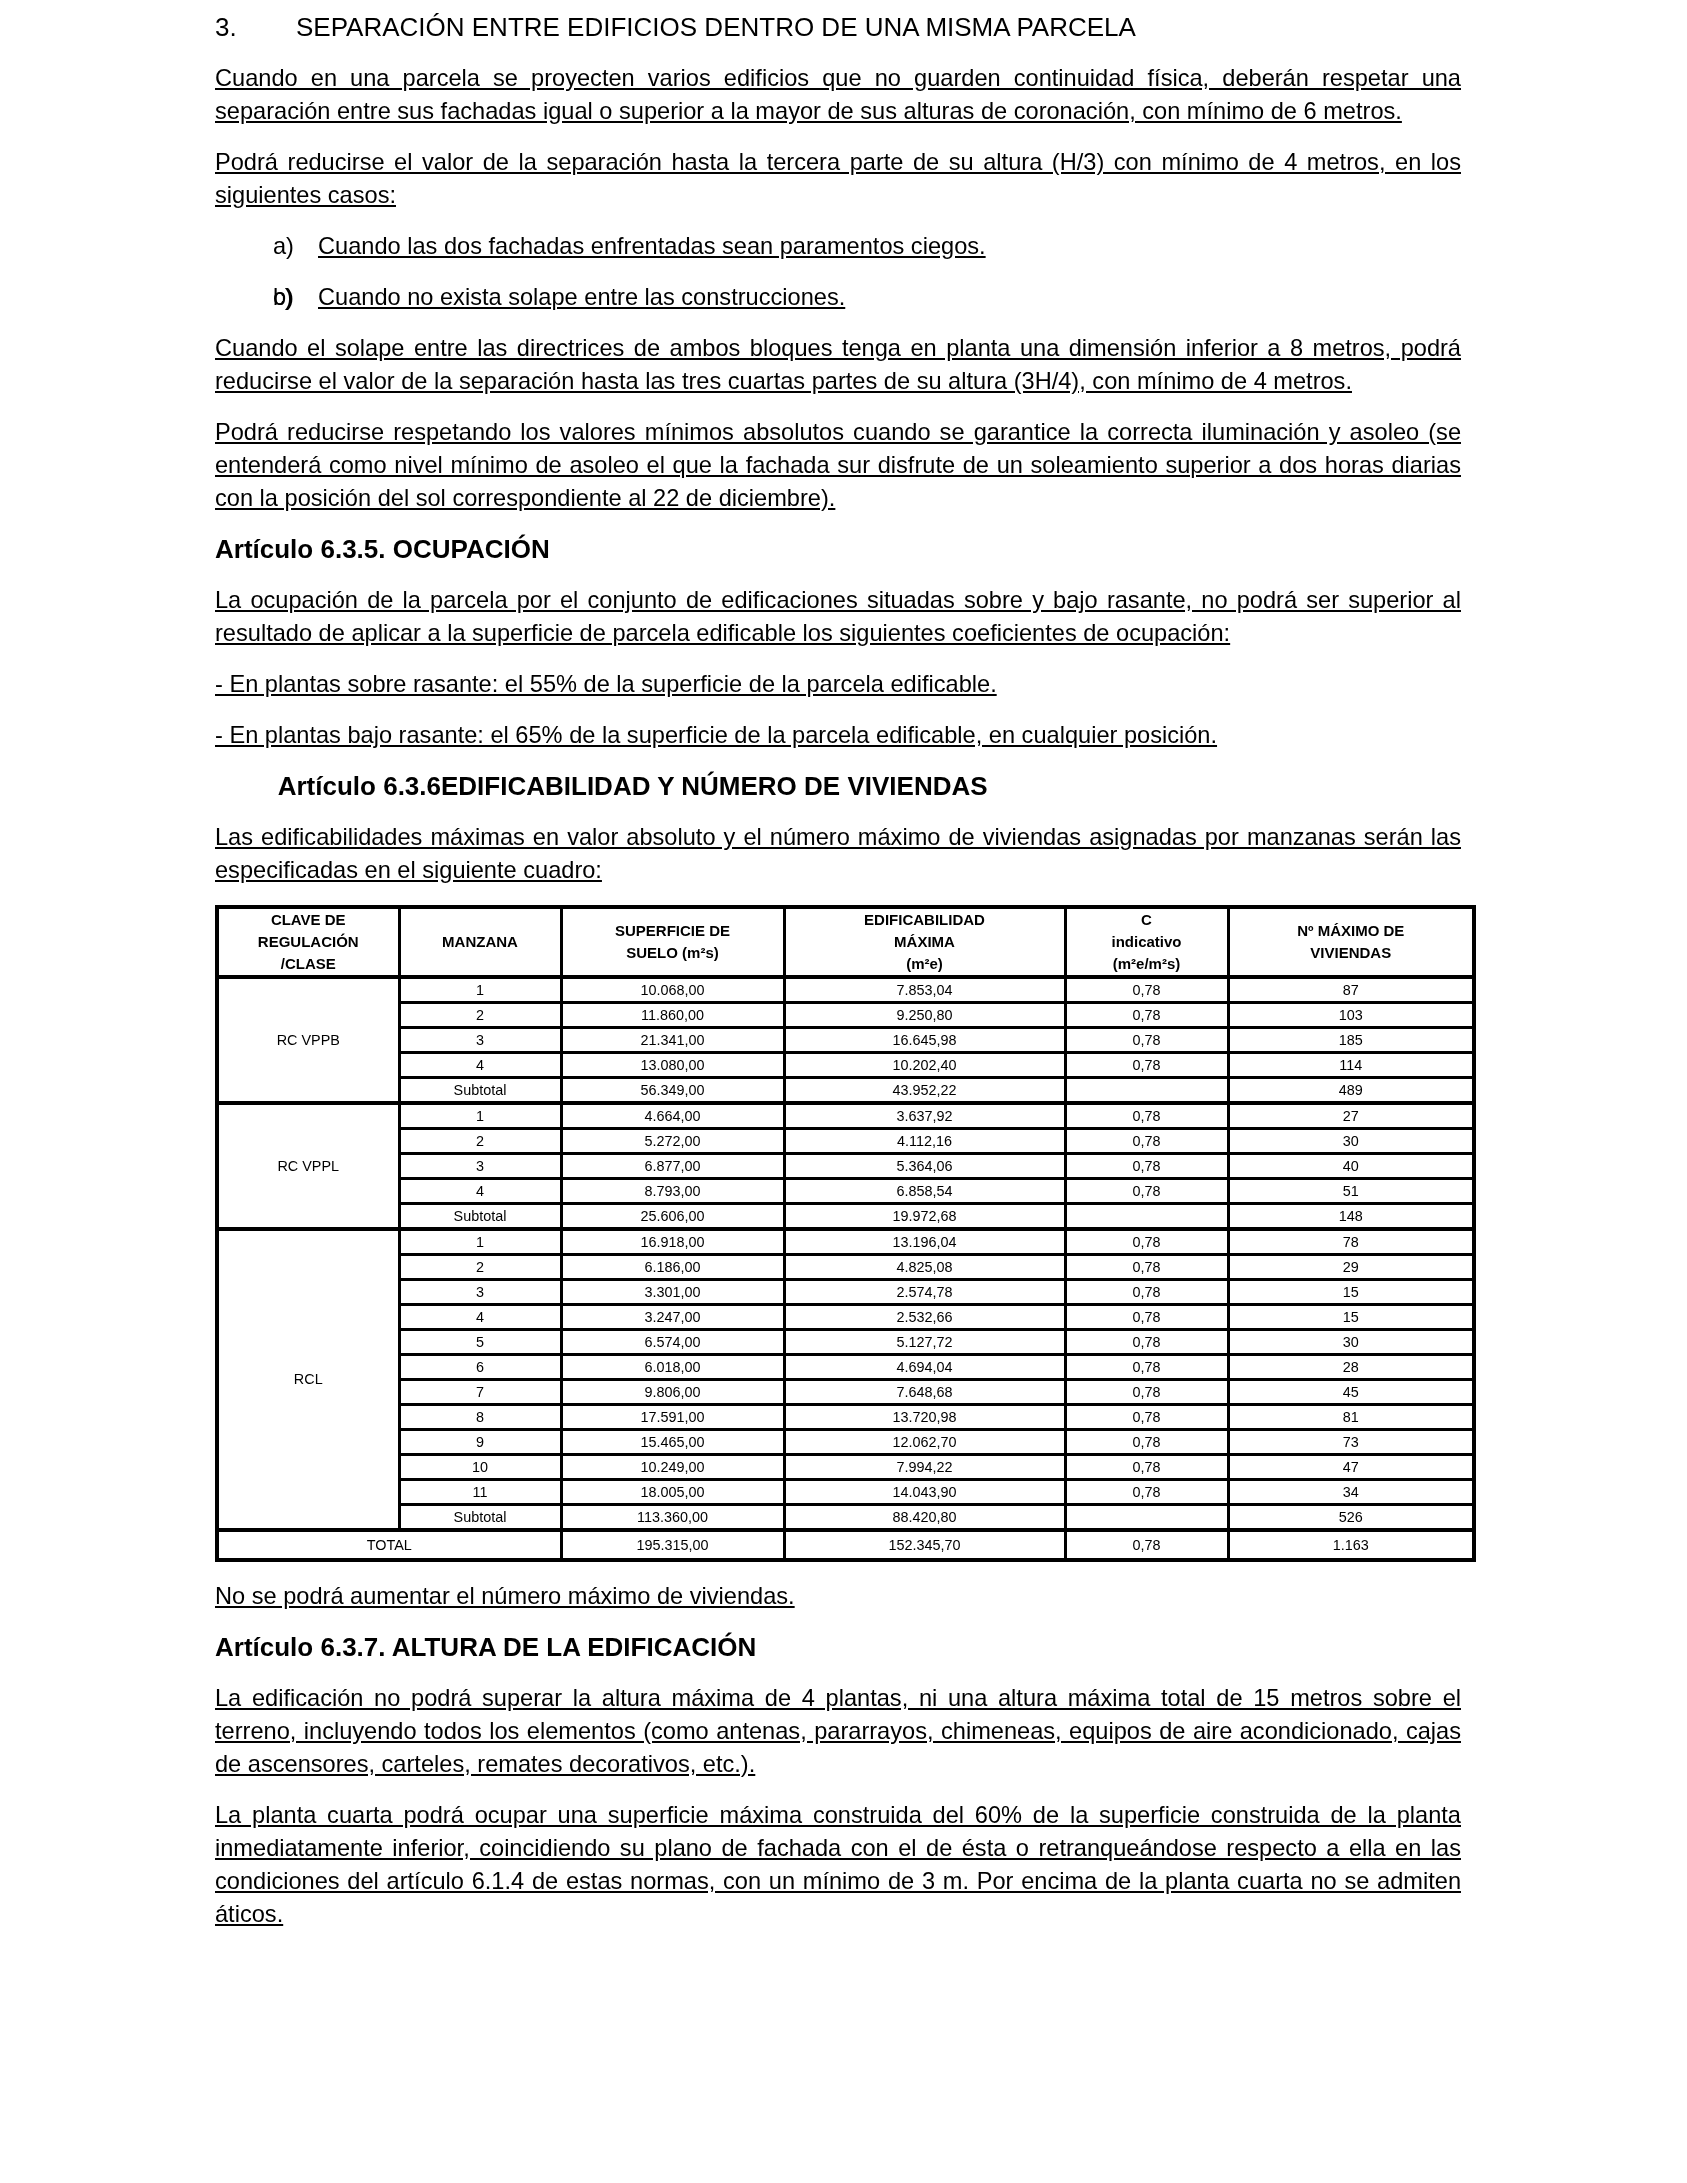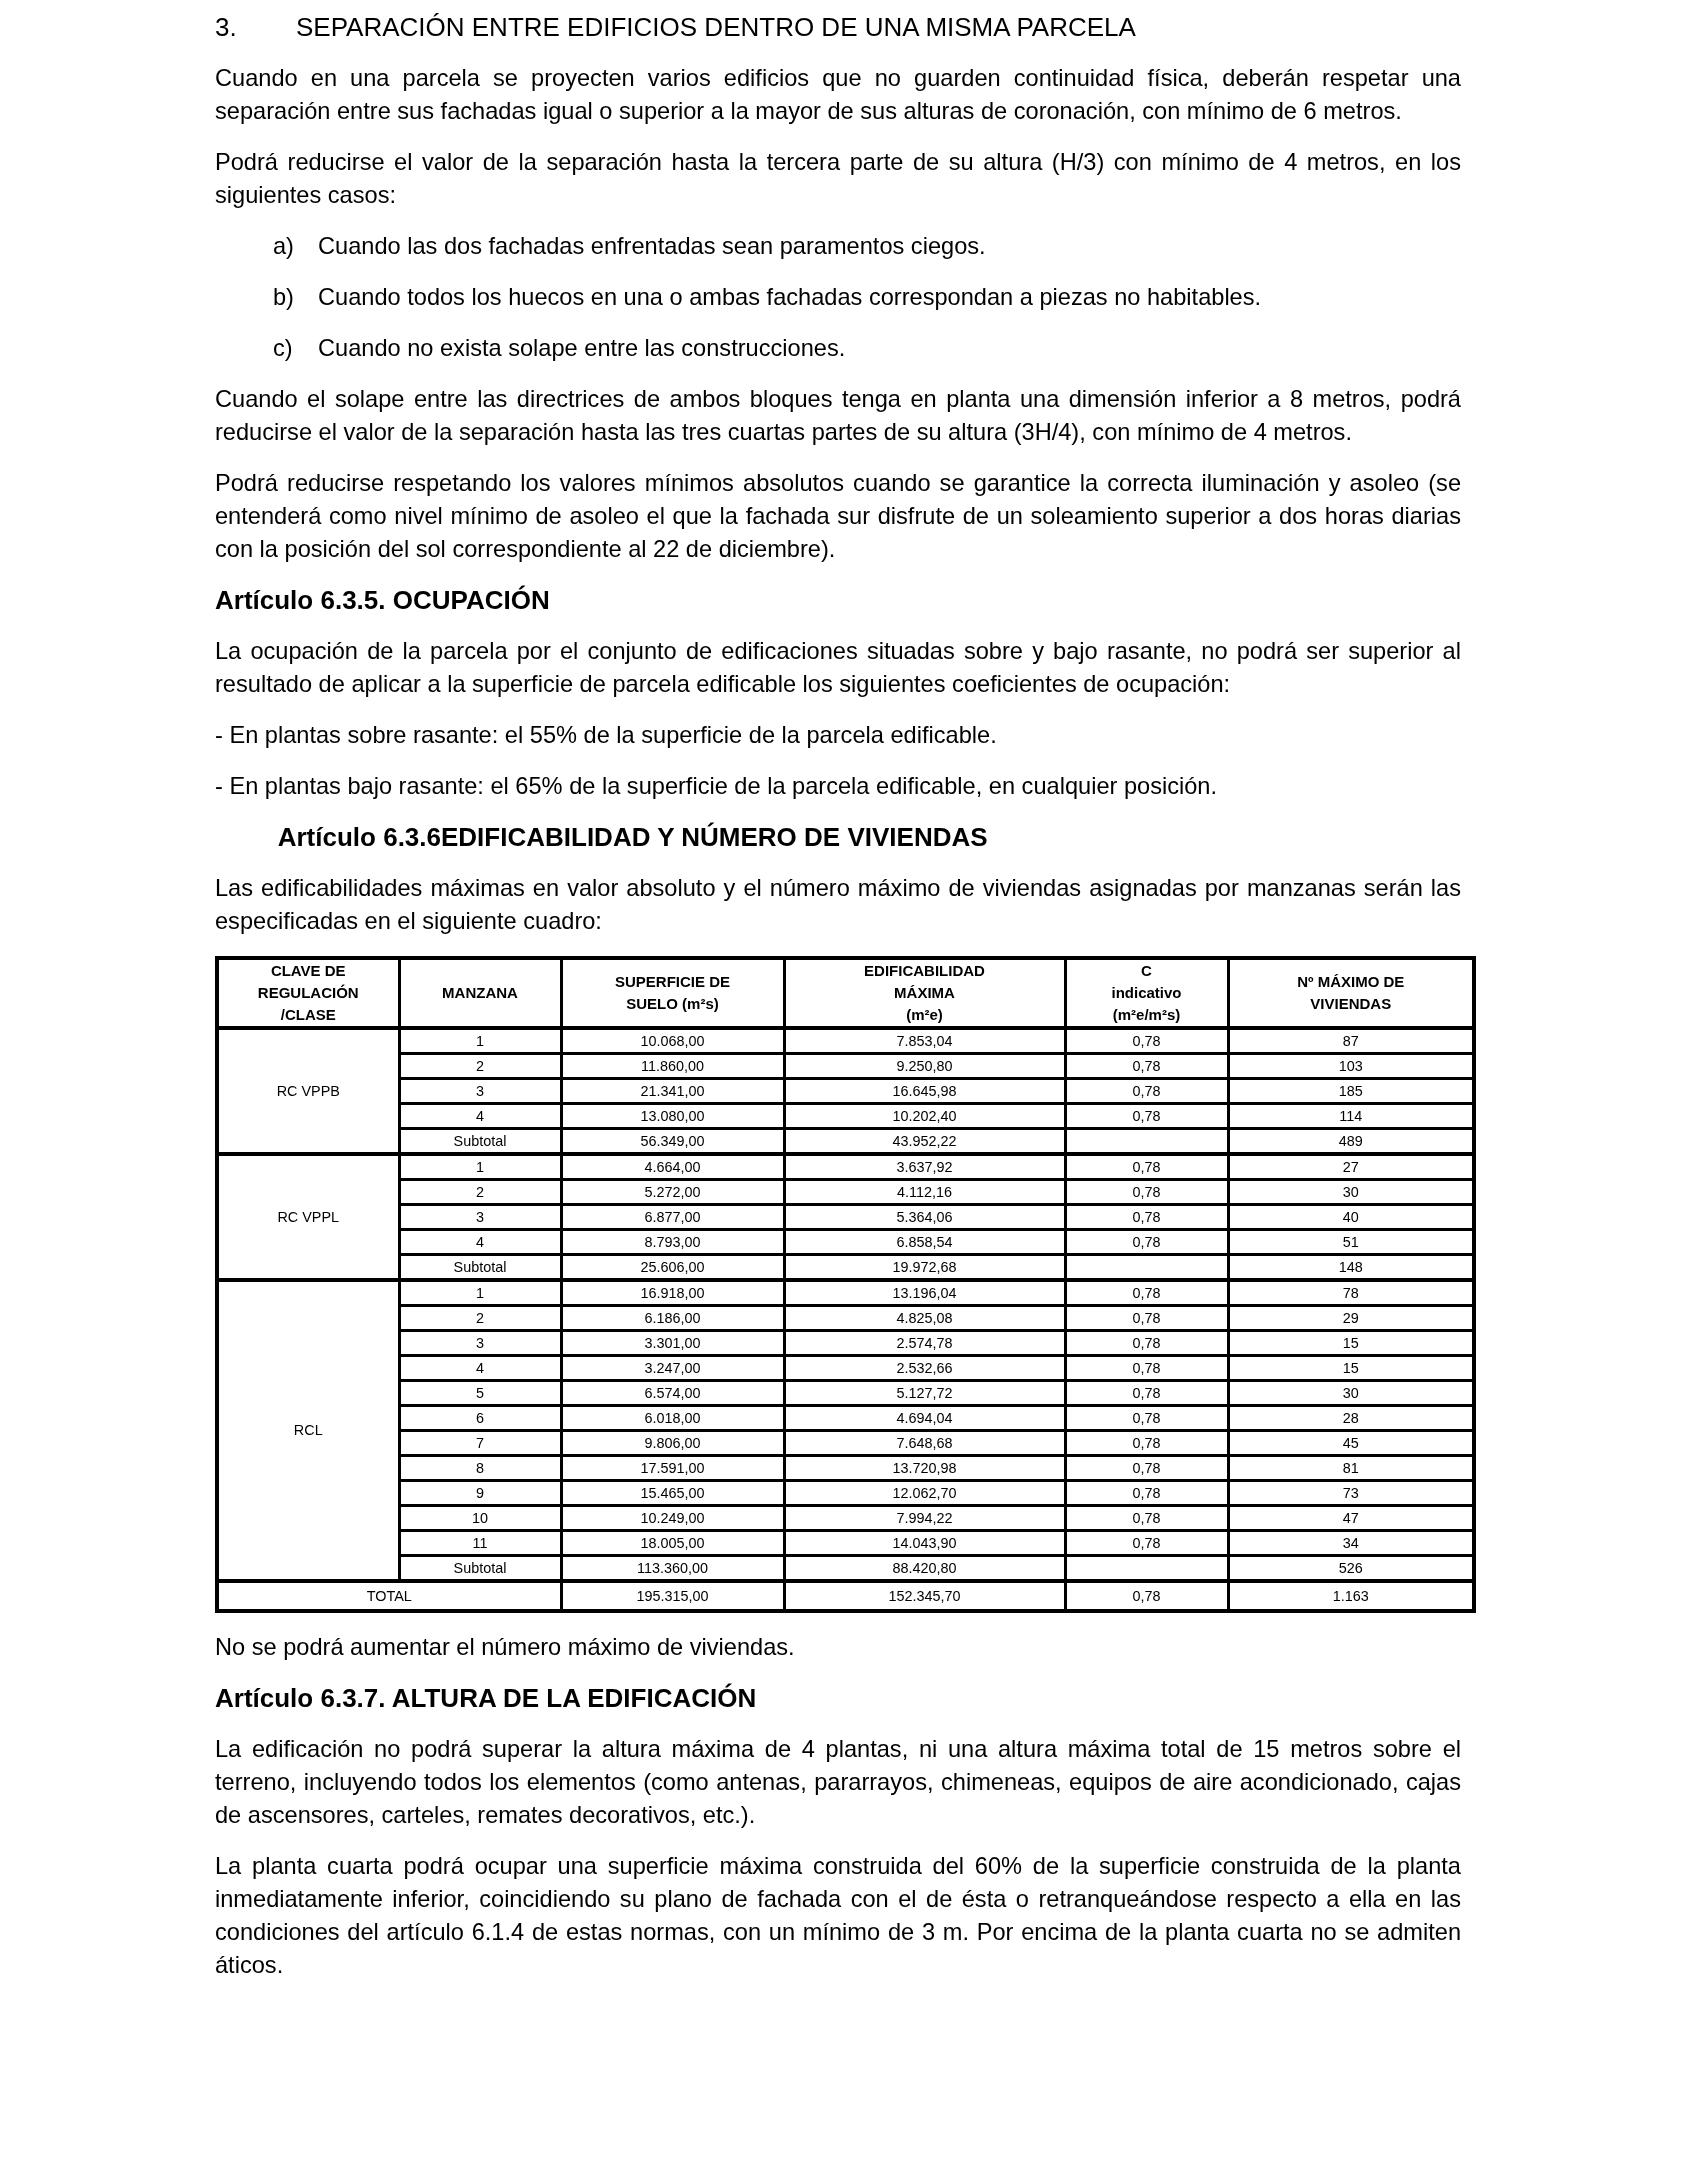--- a/index.html
+++ b/index.html
@@ -2,21 +2,21 @@
 <html style="font-size:12px"><head>
 <meta charset="utf-8">
 <style>
   html,body{margin:0;padding:0;background:#fff;color:#000;}
   body{
     width:1688px;height:2183px;box-sizing:border-box;
     padding:10.6px 215px 0 215px;overflow:hidden;
     font-family:"Liberation Sans","DejaVu Sans",sans-serif;
     font-size:23.6px;line-height:33px;
   }
-  .block{margin:0 12px 18px 0;}
+  .block{margin:0 12px 18px 0;text-decoration:underline;}
   .para{text-align:justify;}
   h1,h2{font-size:26px;line-height:33px;font-weight:normal;margin:0 0 18px 0;}
   h2{font-weight:bold;}
   .h-num{display:inline-block;width:81px;}
   .h-num-art{display:inline-block;width:226px;text-align:right;}
   .abc{position:relative;padding-left:103px;}
   .abc .marker{position:absolute;left:58px;top:0;}
   table.reg{
     border-collapse:collapse;table-layout:fixed;width:1257px;
     margin:0 0 18px 0;
@@ -34,21 +34,21 @@
 </style>
 </head>
 <body>
 
 <h1><span class="h-num">3.</span><span>SEPARACIÓN ENTRE EDIFICIOS DENTRO DE UNA MISMA PARCELA</span></h1>
 
 <p class="block para">Cuando en una parcela se proyecten varios edificios que no guarden continuidad física, deberán respetar una separación entre sus fachadas igual o superior a la mayor de sus alturas de coronación, con mínimo de 6 metros.</p>
 <p class="block para">Podrá reducirse el valor de la separación hasta la tercera parte de su altura (H/3) con mínimo de 4 metros, en los siguientes casos:</p>
 
 <div class="block abc"><span class="marker">a)</span><span>Cuando las dos fachadas enfrentadas sean paramentos ciegos.</span></div>
-<div class="block abc"><span class="marker">b)</span><span>Cuando todos los huecos en una o ambas fachadas correspondan a piezas no habitables.</span></div>
+<div class="block abc"><span class="marker">b)</span></div>
 <div class="block abc"><span class="marker">c)</span><span>Cuando no exista solape entre las construcciones.</span></div>
 
 <p class="block para">Cuando el solape entre las directrices de ambos bloques tenga en planta una dimensión inferior a 8 metros, podrá reducirse el valor de la separación hasta las tres cuartas partes de su altura (3H/4), con mínimo de 4 metros.</p>
 <p class="block para">Podrá reducirse respetando los valores mínimos absolutos cuando se garantice la correcta iluminación y asoleo (se entenderá como nivel mínimo de asoleo el que la fachada sur disfrute de un soleamiento superior a dos horas diarias con la posición del sol correspondiente al 22 de diciembre).</p>
 
 <h2>Artículo 6.3.5. OCUPACIÓN</h2>
 <p class="block para">La ocupación de la parcela por el conjunto de edificaciones situadas sobre y bajo rasante, no podrá ser superior al resultado de aplicar a la superficie de parcela edificable los siguientes coeficientes de ocupación:</p>
 <p class="block">- En plantas sobre rasante: el 55% de la superficie de la parcela edificable.</p>
 <p class="block">- En plantas bajo rasante: el 65% de la superficie de la parcela edificable, en cualquier posición.</p>
 

